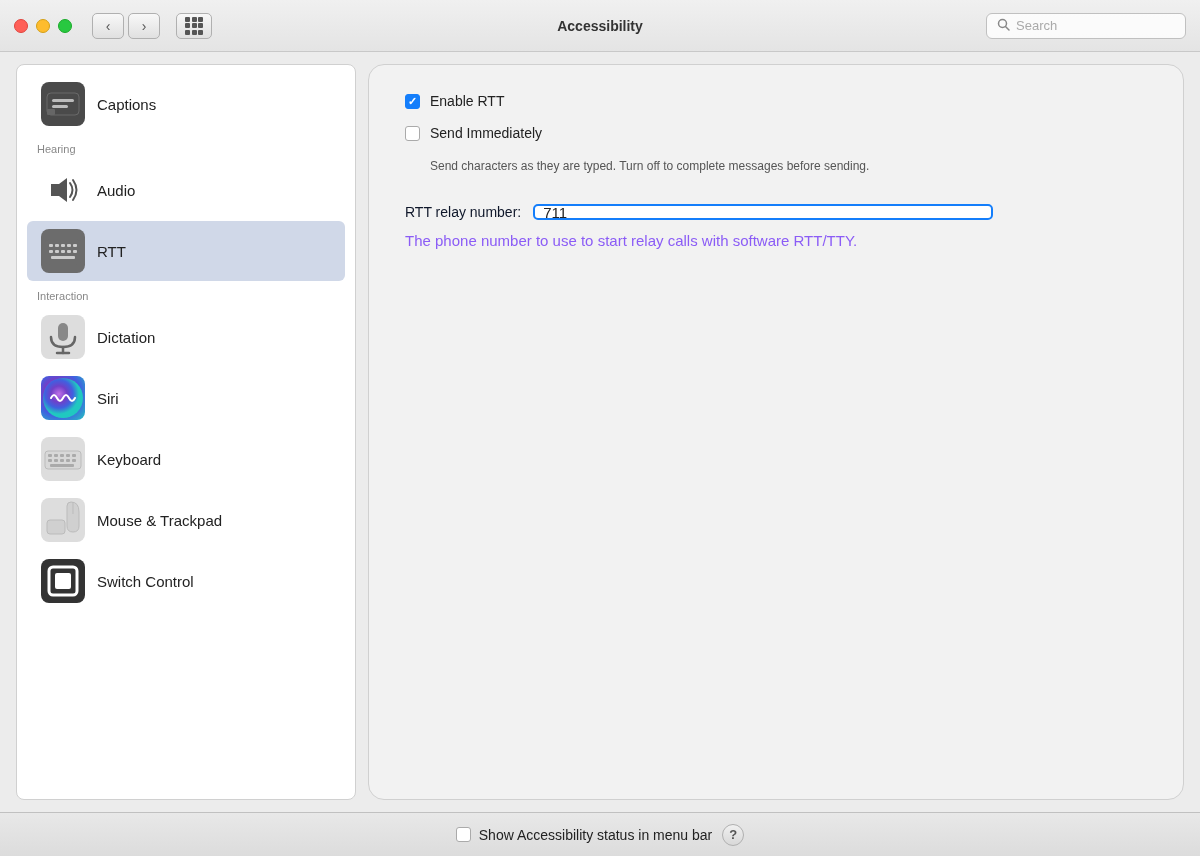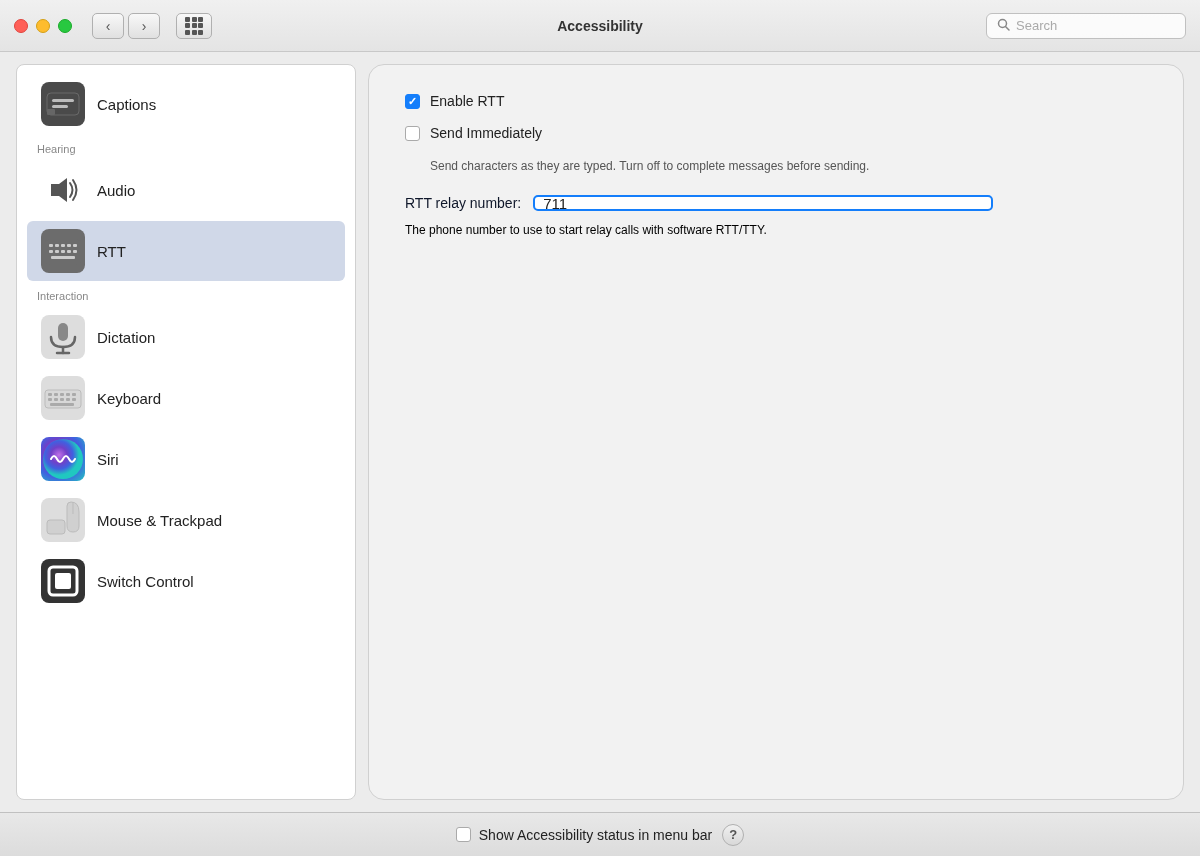--- a/index.html
+++ b/index.html
@@ -233,21 +233,21 @@
 
     .option-label {
       font-size: 14px;
       color: #222;
     }
 
     .description-text {
       font-size: 12px;
       color: #555;
       margin-left: 25px;
-      margin-bottom: 20px;
+      margin-bottom: 29px;
       line-height: 1.5;
       max-width: 580px;
     }
 
     .relay-row {
       display: flex;
       align-items: center;
       gap: 12px;
       margin-bottom: 10px;
     }
@@ -265,22 +265,22 @@
       border: 2px solid #147EFB;
       border-radius: 5px;
       padding: 0 8px;
       font-size: 15px;
       color: #222;
       background: white;
       outline: none;
     }
 
     .relay-description {
-      font-size: 12px;
-      color: #000000;
+      font-size: 15px;
+      color: #8b5cf6;
       margin-left: 0;
       margin-top: 4px;
       line-height: 1.5;
     }
 
     
     .bottom-bar {
       height: 44px;
       background: linear-gradient(to bottom, #e8e8e8, #dcdcdc);
       border-top: 1px solid #c0c0c0;
@@ -423,20 +423,39 @@
       <div class="sidebar-icon icon-dictation">
         <svg width="44" height="44" viewBox="0 0 44 44">
 
           <rect x="17" y="8" width="10" height="18" rx="5" fill="#888"></rect>
           <path d="M10,22 Q10,32 22,32 Q34,32 34,22" stroke="#666" stroke-width="2.5" fill="none" stroke-linecap="round"></path>
           <line x1="22" y1="32" x2="22" y2="38" stroke="#666" stroke-width="2.5" stroke-linecap="round"></line>
           <line x1="16" y1="38" x2="28" y2="38" stroke="#666" stroke-width="2.5" stroke-linecap="round"></line>
         </svg>
       </div>
       <span class="sidebar-label">Dictation</span>
+    </div>
+
+    <div class="sidebar-item">
+      <div class="sidebar-icon icon-siri">
+        <svg width="44" height="44" viewBox="0 0 44 44">
+          <defs>
+            <radialGradient id="siriGrad" cx="40%" cy="40%">
+              <stop offset="0%" stop-color="#c070e8"></stop>
+              <stop offset="40%" stop-color="#7040c8"></stop>
+              <stop offset="70%" stop-color="#4060e0"></stop>
+              <stop offset="100%" stop-color="#20c8c0"></stop>
+            </radialGradient>
+          </defs>
+          <circle cx="22" cy="22" r="20" fill="url(#siriGrad)"></circle>
+
+          <path d="M10,22 Q13,16 16,22 Q19,28 22,22 Q25,16 28,22 Q31,28 34,22" stroke="white" stroke-width="2" fill="none" stroke-linecap="round"></path>
+        </svg>
+      </div>
+      <span class="sidebar-label">Siri</span>
     </div>
 
     <div class="sidebar-item">
       <div class="sidebar-icon icon-keyboard">
         <svg width="44" height="44" viewBox="0 0 44 44">
           <rect x="4" y="14" width="36" height="18" rx="3" fill="#d8d8d8" stroke="#bbb" stroke-width="1"></rect>
           <rect x="7" y="17" width="4" height="3" rx="1" fill="#aaa"></rect>
           <rect x="13" y="17" width="4" height="3" rx="1" fill="#aaa"></rect>
           <rect x="19" y="17" width="4" height="3" rx="1" fill="#aaa"></rect>
           <rect x="25" y="17" width="4" height="3" rx="1" fill="#aaa"></rect>
@@ -446,39 +465,20 @@
           <rect x="19" y="22" width="4" height="3" rx="1" fill="#aaa"></rect>
           <rect x="25" y="22" width="4" height="3" rx="1" fill="#aaa"></rect>
           <rect x="31" y="22" width="4" height="3" rx="1" fill="#aaa"></rect>
           <rect x="9" y="27" width="24" height="3" rx="1" fill="#aaa"></rect>
         </svg>
       </div>
       <span class="sidebar-label">Keyboard</span>
     </div>
 
     <div class="sidebar-item">
-      <div class="sidebar-icon icon-siri">
-        <svg width="44" height="44" viewBox="0 0 44 44">
-          <defs>
-            <radialGradient id="siriGrad" cx="40%" cy="40%">
-              <stop offset="0%" stop-color="#c070e8"></stop>
-              <stop offset="40%" stop-color="#7040c8"></stop>
-              <stop offset="70%" stop-color="#4060e0"></stop>
-              <stop offset="100%" stop-color="#20c8c0"></stop>
-            </radialGradient>
-          </defs>
-          <circle cx="22" cy="22" r="20" fill="url(#siriGrad)"></circle>
-
-          <path d="M10,22 Q13,16 16,22 Q19,28 22,22 Q25,16 28,22 Q31,28 34,22" stroke="white" stroke-width="2" fill="none" stroke-linecap="round"></path>
-        </svg>
-      </div>
-      <span class="sidebar-label">Siri</span>
-    </div>
-
-    <div class="sidebar-item">
       <div class="sidebar-icon icon-mouse">
         <svg width="44" height="44" viewBox="0 0 44 44">
 
           <rect x="6" y="22" width="18" height="14" rx="3" fill="#d0d0d0" stroke="#bbb" stroke-width="1"></rect>
 
           <path d="M26,8 Q26,4 30,4 Q38,4 38,14 L38,28 Q38,34 32,34 Q26,34 26,28 Z" fill="#d0d0d0" stroke="#bbb" stroke-width="1"></path>
           <line x1="32" y1="4" x2="32" y2="16" stroke="#bbb" stroke-width="1"></line>
         </svg>
       </div>
       <span class="sidebar-label">Mouse &amp; Trackpad</span>

